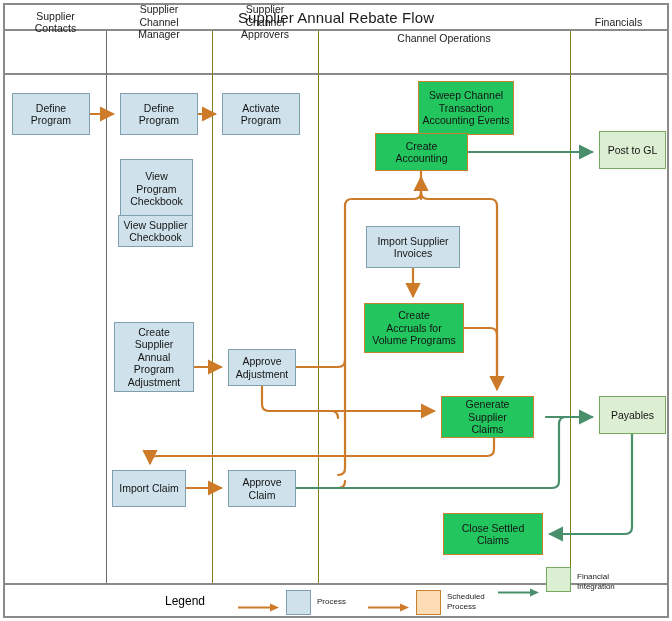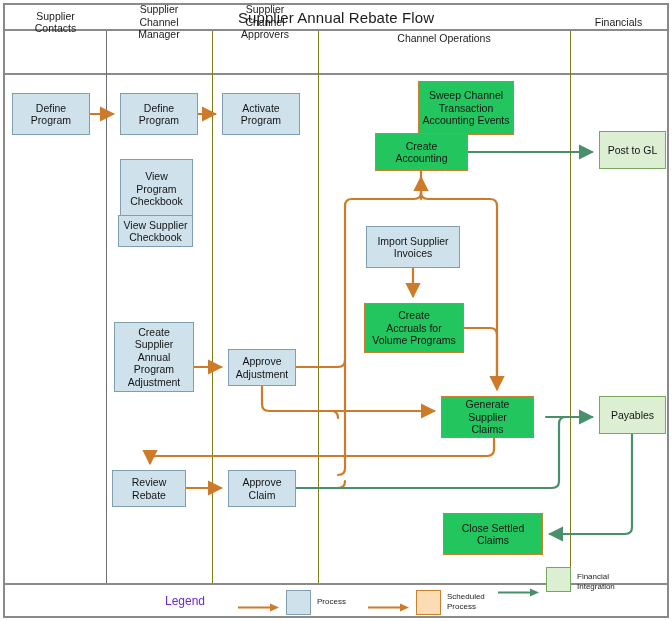--- a/index.html
+++ b/index.html
@@ -77,21 +77,21 @@
     width: 662px; height: 33px;
     border-top: 2px solid #8a8a8a;
     box-sizing: border-box;
     display: flex;
     align-items: center;
   }
   .legend-label {
     position: absolute;
     left: 160px;
     font-size: 12px;
-    color: #6d28d9;
+    color: #000000;
   }
   .legend-item { position: absolute; display: flex; align-items: center; }
   .legend-swatch {
     width: 25px; height: 25px;
     box-sizing: border-box;
     margin: 0 6px;
   }
   .legend-text {
     font-size: 8px;
     line-height: 10px;
@@ -239,21 +239,21 @@
 Supplier
 Annual
 Program
 Adjustment</span>
       </div>
       <div class="node n-process" style="left: 228px; top: 349px; width: 68px; height: 37px;">
         <span style="white-space: pre-line;">Approve
 Adjustment</span>
       </div>
       <div class="node n-process" style="left: 112px; top: 470px; width: 74px; height: 37px;">
-        <span style="white-space: pre-line;">Review Rebate</span>
+        <span style="white-space: pre-line;">Import Claim</span>
       </div>
       <div class="node n-process" style="left: 228px; top: 470px; width: 68px; height: 37px;">
         <span style="white-space: pre-line;">Approve
 Claim</span>
       </div>
       <div class="node n-process" style="left: 366px; top: 226px; width: 94px; height: 42px;">
         <span style="white-space: pre-line;">Import Supplier
 Invoices</span>
       </div>
       <div class="node n-scheduled" style="left: 418px; top: 81px; width: 96px; height: 54px;">

